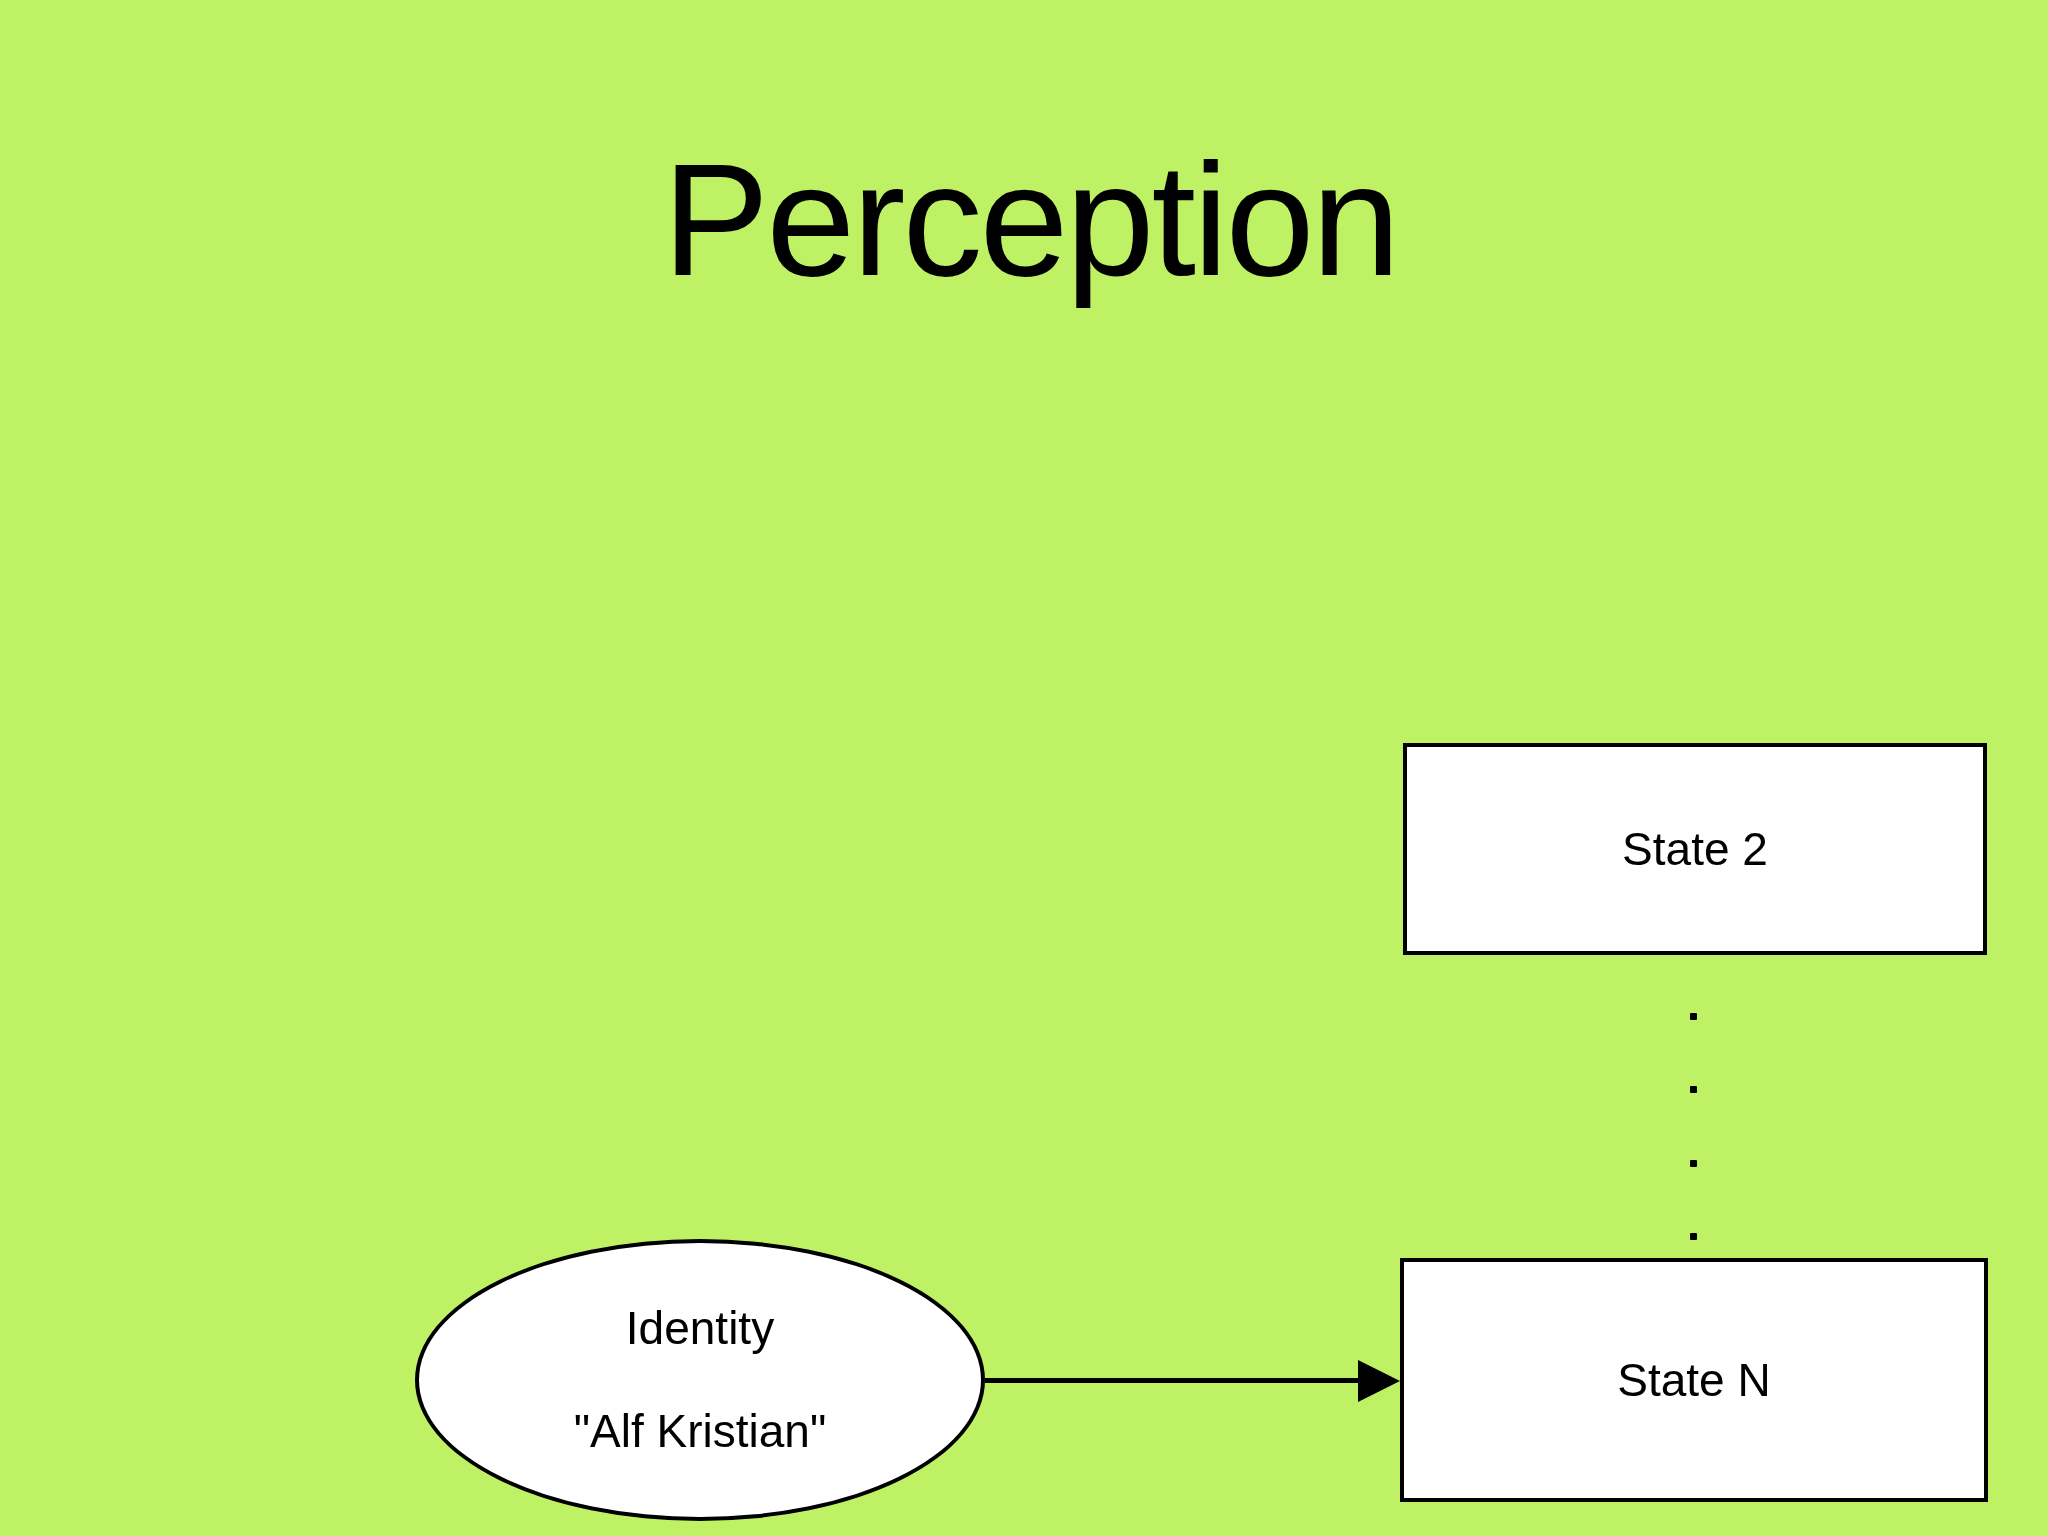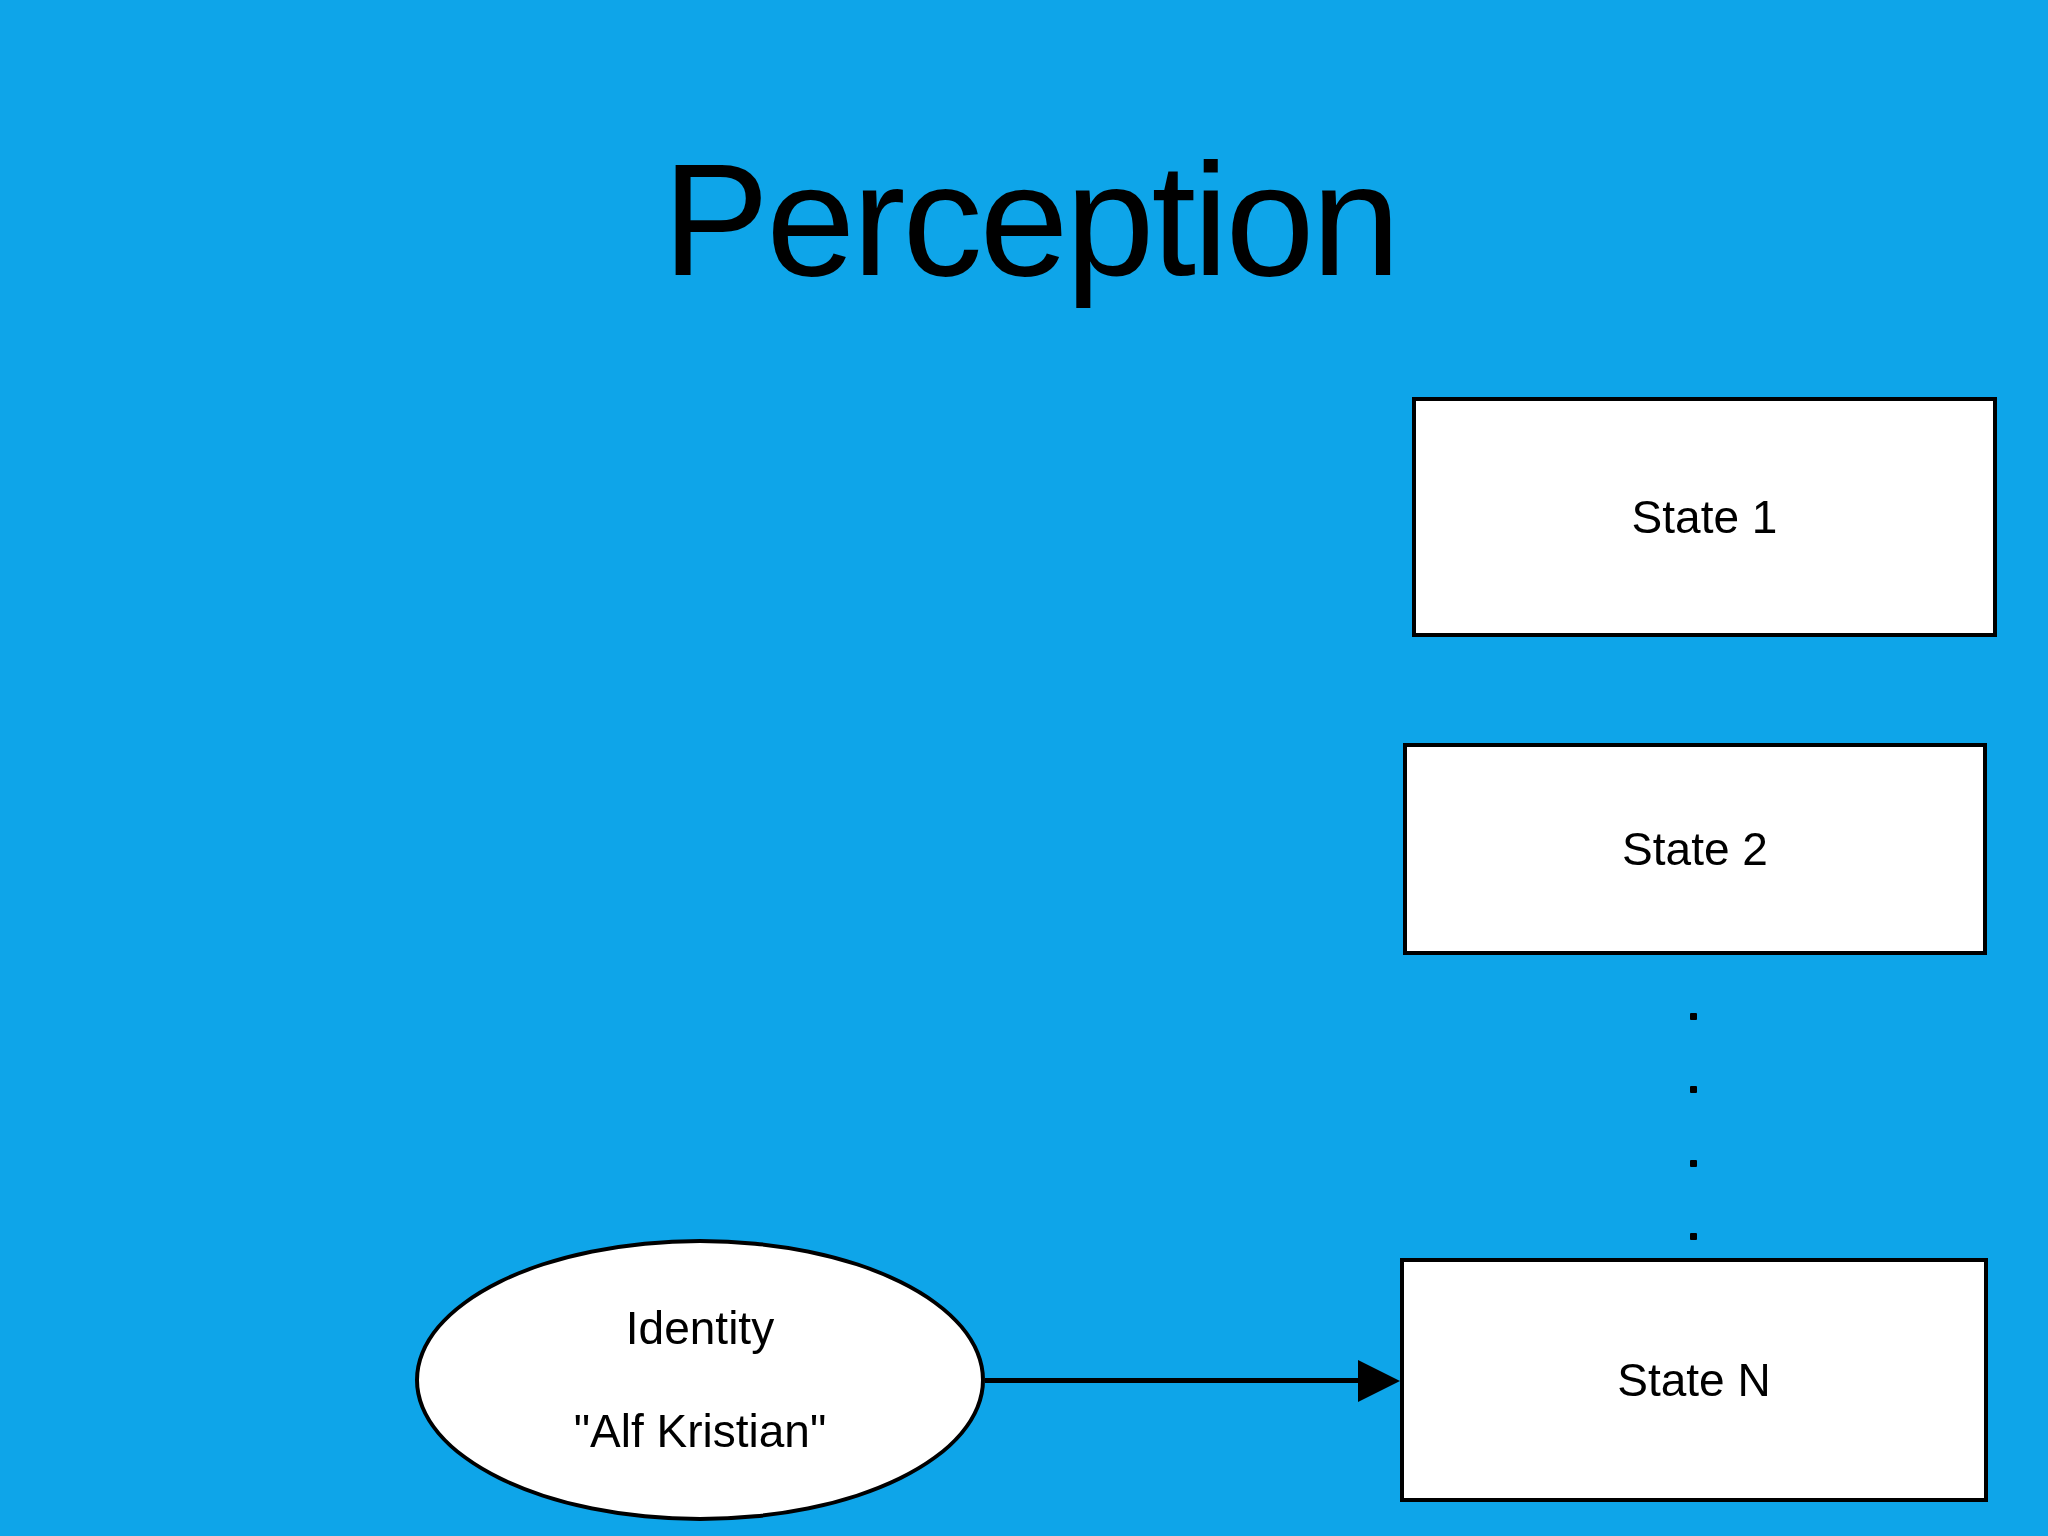--- a/index.html
+++ b/index.html
@@ -4,21 +4,21 @@
 <style>
   html, body {
     margin: 0;
     padding: 0;
     background: #ffffff;
   }
   #canvas {
     position: relative;
     width: 2048px;
     height: 1536px;
-    background: #0ea5e9;
+    background: #bef264;
     font-family: "Liberation Sans", sans-serif;
     color: #000000;
     overflow: hidden;
   }
   .slide-title {
     position: absolute;
     left: 530px;
     top: 140px;
     width: 1000px;
     text-align: center;
@@ -99,23 +99,20 @@
     border-left: 42px solid #000000;
   }
 </style>
 </head>
 <body>
 
 <div id="canvas">
 
   <div class="slide-title">Perception</div>
 
-  <div id="state-1" class="state-box">
-    <span>State 1</span>
-  </div>
 
   <div id="state-2" class="state-box">
     <span>State 2</span>
   </div>
 
   <div class="vertical-ellipsis">
       <div class="vdot"></div>
       <div class="vdot"></div>
       <div class="vdot"></div>
       <div class="vdot"></div>

